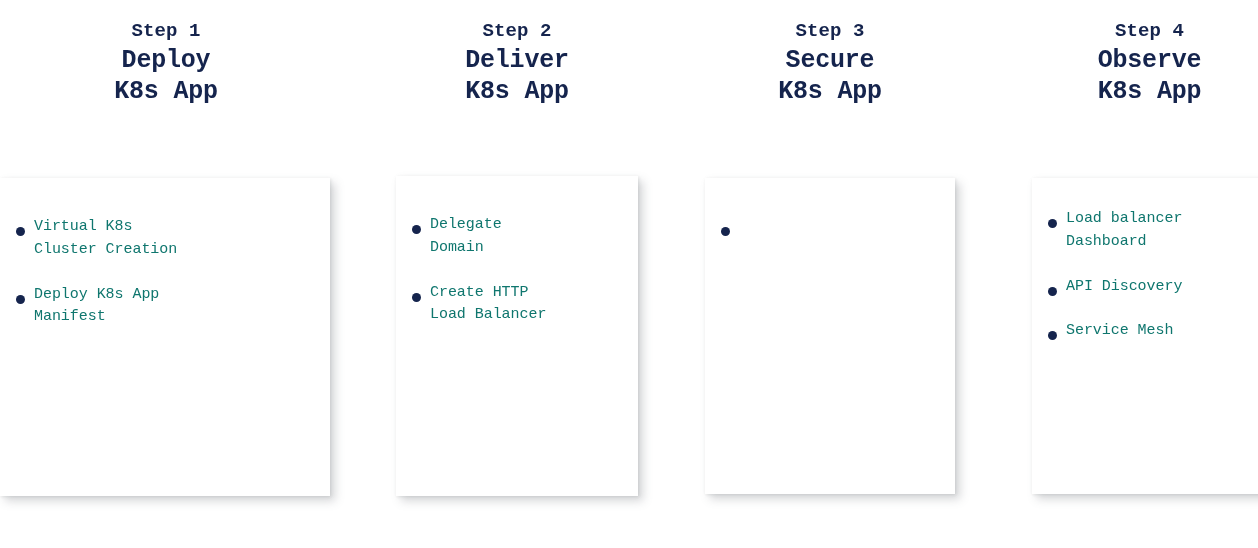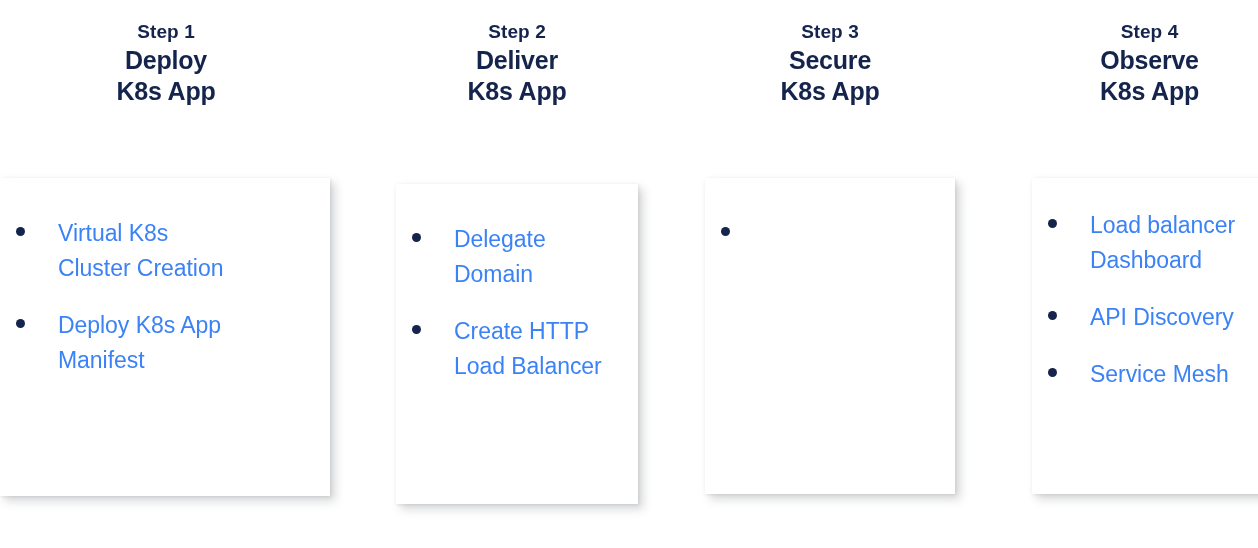--- a/index.html
+++ b/index.html
@@ -19,20 +19,21 @@
     position: relative;
     width: 1258px;
     height: 548px;
     background: #ffffff;
   }
 
   .column {
     position: absolute;
     top: 0;
     height: 548px;
+    font-family: Liberation Mono, monospace;
   }
 
   
   .step-header {
     position: absolute;
     top: 22px;
     width: 100%;
     text-align: center;
     color: #15244d;
     line-height: 1.0;
@@ -69,24 +70,24 @@
   .bullets {
     position: absolute;
     left: 0;
     right: 0;
     list-style: none;
     margin: 0;
     padding: 0;
   }
   .bullet-item {
     position: relative;
-    color: #3b82f6;
-    font-size: 23px;
+    color: #0f766e;
+    font-size: 15px;
     line-height: 1.52;
-    padding-left: 58px;
+    padding-left: 34px;
     margin-bottom: 22px;
     letter-spacing: -0.05px;
   }
   .bullet-item:last-child { margin-bottom: 0; }
   .bullet-dot {
     position: absolute;
     left: 16px;
     top: 11px;
     width: 9px;
     height: 9px;
@@ -130,21 +131,21 @@
   </div>
 
   <div class="column" style="left:396px; width:242px;">
     <div class="step-header">
       <span class="step-eyebrow">Step 2</span>
       <span class="step-title">
         <span>Deliver</span>
         <span class="line2">K8s App</span>
       </span>
     </div>
-    <div class="card" style="left:0px; top:184px; width:242px; height:320px;">
+    <div class="card" style="left:0px; top:176px; width:242px; height:320px;">
       <ul class="bullets" style="top:38px;">
         <li class="bullet-item">
           <span class="bullet-dot"></span>
           <span class="bullet-text">
             <span>Delegate</span>
             <span class="l2">Domain</span>
           </span>
         </li>
         <li class="bullet-item">
           <span class="bullet-dot"></span>

